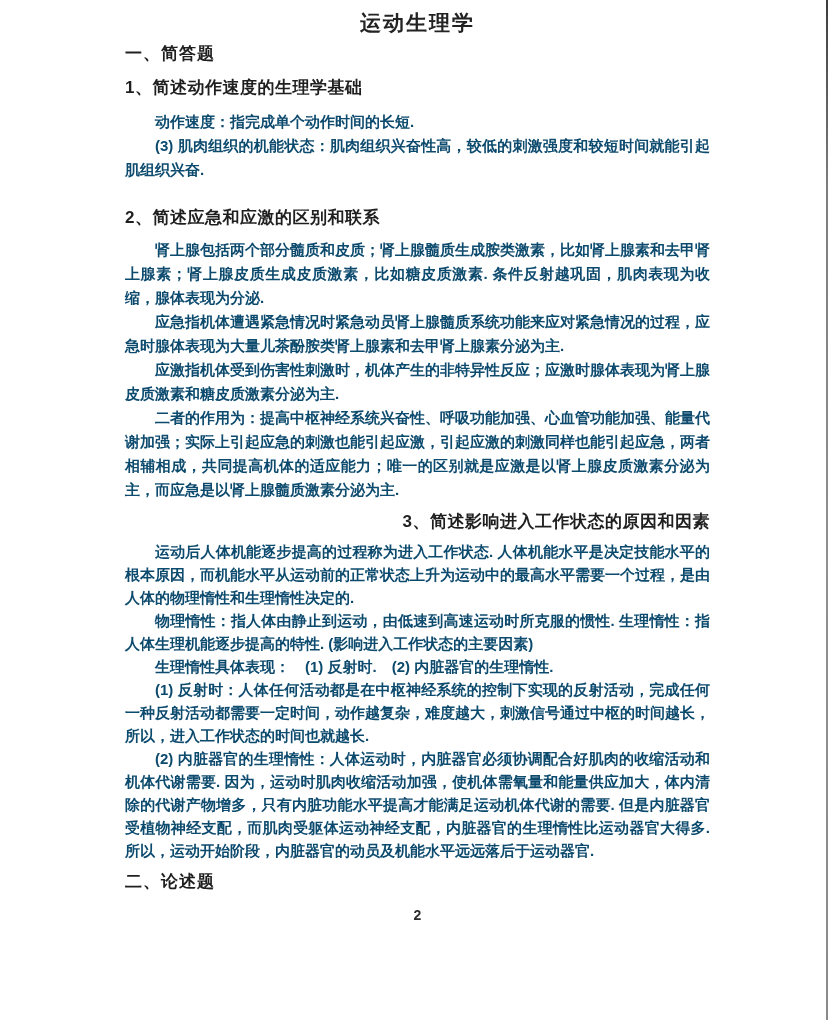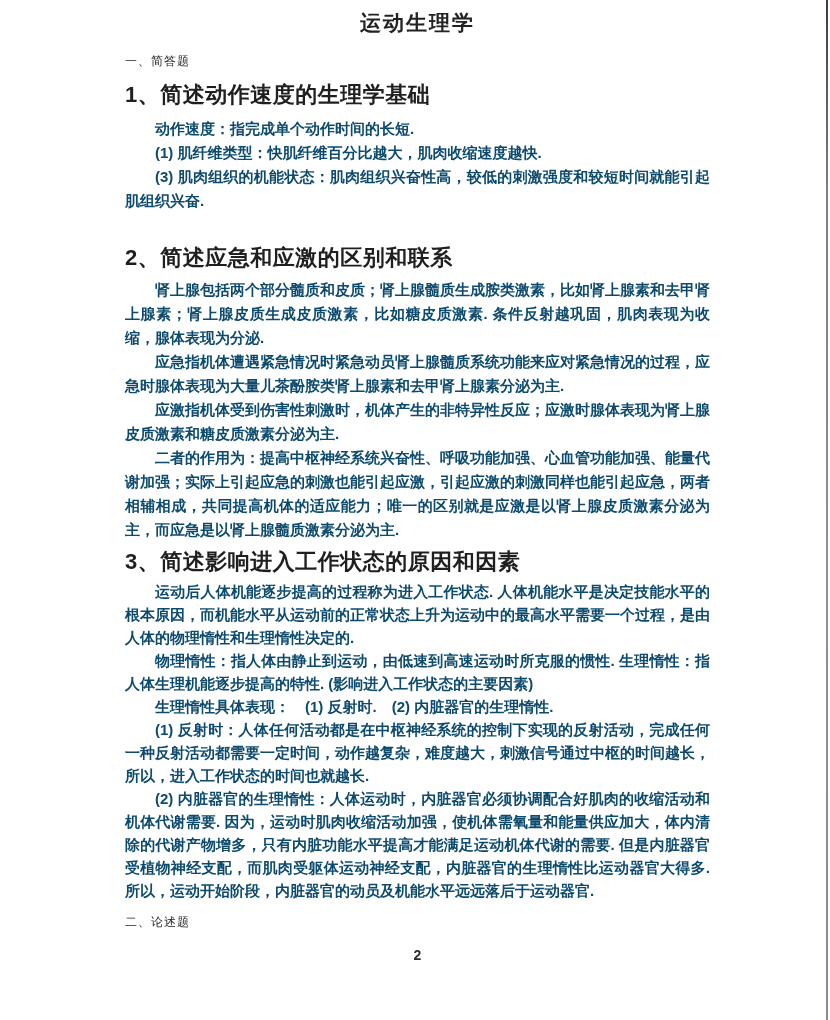--- a/index.html
+++ b/index.html
@@ -36,37 +36,37 @@
   .doc-title {
     margin: 10px 0 0 0;
     text-align: center;
     font-size: 21px;
     line-height: 26px;
     font-weight: 700;
     letter-spacing: 2px;
     color: #222222;
   }
   .sec-heading {
-    margin: 15px 0 0 0;
-    font-size: 12px;
+    margin: 8px 0 0 0;
+    font-size: 17px;
     line-height: 20px;
-    font-weight: 400;
+    font-weight: 700;
     color: #1f1f1f;
     letter-spacing: 1px;
   }
   .q-heading {
     margin: 14px 0 0 0;
-    font-size: 22px;
+    font-size: 17px;
     line-height: 20px;
     font-weight: 700;
     color: #1f1f1f;
     letter-spacing: 0.5px;
   }
-  .q-heading.q2 { margin-top: 35px; }
-  .q-heading.q3 { margin-top: 10px; }
+  .q-heading.q2 { margin-top: 26px; }
+  .q-heading.q3 { margin-top: 10px; text-align: right; }
   .q-body {
     margin-top: 12px;
     font-size: 15px;
     line-height: 24px;
     font-weight: 600;
     color: #0c4a6e;
   }
   .q-body.b2 { margin-top: 10px; }
   .q-body.b3 { margin-top: 8px; line-height: 23px; }
   .q-body p {
@@ -92,21 +92,20 @@
 
   <div class="content">
 
     <h1 class="doc-title">运动生理学</h1>
 
     <h2 class="sec-heading">一、简答题</h2>
 
     <h3 class="q-heading">1、简述动作速度的生理学基础</h3>
     <div class="q-body">
       <p>动作速度：指完成单个动作时间的长短.</p>
-      <p>(1) 肌纤维类型：快肌纤维百分比越大，肌肉收缩速度越快.</p>
       <p>(3) 肌肉组织的机能状态：肌肉组织兴奋性高，较低的刺激强度和较短时间就能引起肌组织兴奋.</p>
     </div>
 
     <h3 class="q-heading q2">2、简述应急和应激的区别和联系</h3>
     <div class="q-body b2">
       <p>肾上腺包括两个部分髓质和皮质；肾上腺髓质生成胺类激素，比如肾上腺素和去甲肾上腺素；肾上腺皮质生成皮质激素，比如糖皮质激素. 条件反射越巩固，肌肉表现为收缩，腺体表现为分泌.</p>
       <p>应急指机体遭遇紧急情况时紧急动员肾上腺髓质系统功能来应对紧急情况的过程，应急时腺体表现为大量儿茶酚胺类肾上腺素和去甲肾上腺素分泌为主.</p>
       <p>应激指机体受到伤害性刺激时，机体产生的非特异性反应；应激时腺体表现为肾上腺皮质激素和糖皮质激素分泌为主.</p>
       <p>二者的作用为：提高中枢神经系统兴奋性、呼吸功能加强、心血管功能加强、能量代谢加强；实际上引起应急的刺激也能引起应激，引起应激的刺激同样也能引起应急，两者相辅相成，共同提高机体的适应能力；唯一的区别就是应激是以肾上腺皮质激素分泌为主，而应急是以肾上腺髓质激素分泌为主.</p>
     </div>

